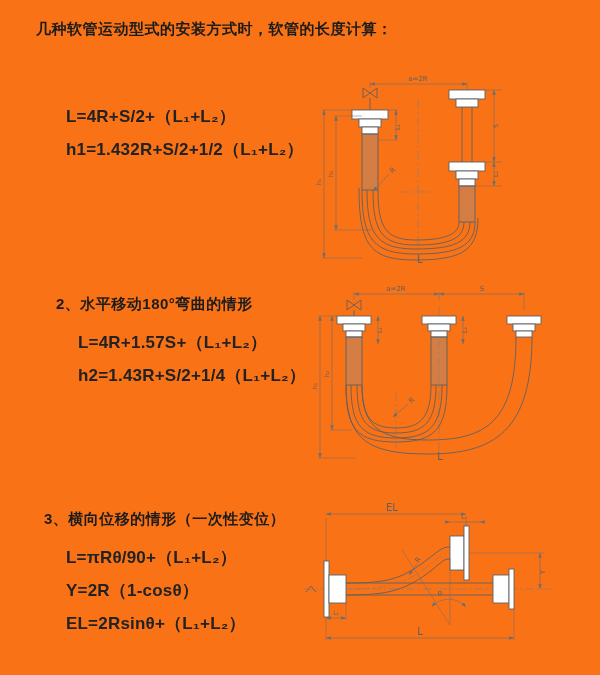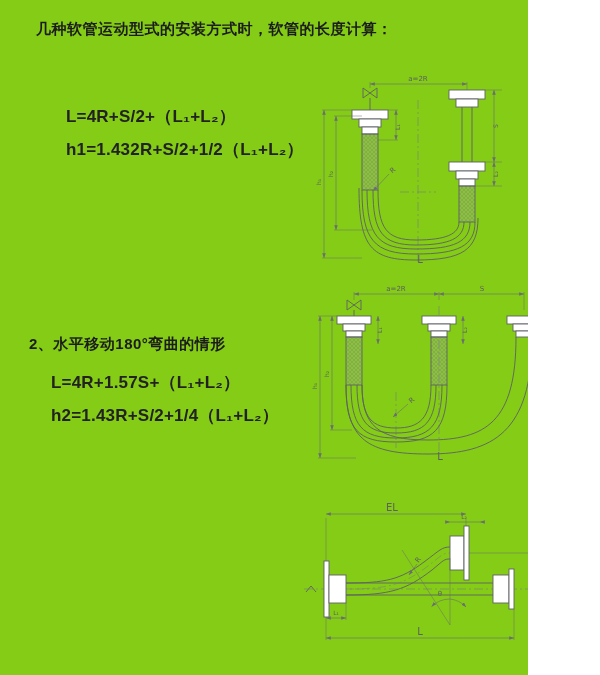--- a/index.html
+++ b/index.html
@@ -1,19 +1,19 @@
 <!DOCTYPE html>
 <html><head>
 <meta charset="utf-8">
 <style>
   html,body{margin:0;padding:0;background:#ffffff;}
   #page{
     position:relative;
-    width:528px;height:675px;
-    background:#84cc16;
+    width:600px;height:675px;
+    background:#f97316;
     overflow:hidden;
     font-family:"Liberation Sans","DejaVu Sans",sans-serif;
     color:#1c1c1c;
   }
   .doc-title{
     position:absolute;left:36px;top:20px;
     font-size:15px;font-weight:bold;letter-spacing:0.5px;
   }
   .section-text{position:absolute;width:280px;}
   .section-heading{
@@ -126,21 +126,21 @@
     <line class="ext" x1="60" y1="160" x2="22" y2="160"></line>
     <line class="ext" x1="50" y1="188" x2="10" y2="188"></line>
     <line class="dim" x1="12" y1="40" x2="12" y2="188" marker-start="url(#arr)" marker-end="url(#arr)"></line>
     <text class="lbl-sm" x="9" y="112" transform="rotate(-90 9 112)" text-anchor="middle">h₁</text>
     <line class="dim" x1="24" y1="46" x2="24" y2="160" marker-start="url(#arr)" marker-end="url(#arr)"></line>
     <text class="lbl-sm" x="21" y="104" transform="rotate(-90 21 104)" text-anchor="middle">h₂</text>
 
     <text class="lbl-lg" x="108" y="193" text-anchor="middle">L</text>
   </svg>
 
-  <div class="section-text" style="left:29px;top:295px;margin-top:40px;">
+  <div class="section-text" style="left:56px;top:295px;">
     <div class="section-heading">2、水平移动180°弯曲的情形</div>
     <div class="formula">L=4R+1.57S+（L₁+L₂）</div>
     <div class="formula">h2=1.43R+S/2+1/4（L₁+L₂）</div>
   </div>
 
   <svg class="diagram" style="left:308px;top:282px;" width="290" height="184" viewBox="0 0 290 184">
 
     <line class="cl" x1="131" y1="24" x2="131" y2="170"></line>
     <line class="cl" x1="88" y1="110" x2="88" y2="166"></line>
 
@@ -200,20 +200,26 @@
     <line class="ext" x1="44" y1="148" x2="22" y2="148"></line>
     <line class="ext" x1="48" y1="176" x2="10" y2="176"></line>
     <line class="dim" x1="12" y1="34" x2="12" y2="176" marker-start="url(#arr)" marker-end="url(#arr)"></line>
     <text class="lbl-sm" x="9" y="104" transform="rotate(-90 9 104)" text-anchor="middle">h₁</text>
     <line class="dim" x1="24" y1="34" x2="24" y2="148" marker-start="url(#arr)" marker-end="url(#arr)"></line>
     <text class="lbl-sm" x="21" y="92" transform="rotate(-90 21 92)" text-anchor="middle">h₂</text>
 
     <text class="lbl-lg" x="132" y="178" text-anchor="middle">L</text>
   </svg>
 
+  <div class="section-text" style="left:44px;top:510px;">
+    <div class="section-heading">3、横向位移的情形（一次性变位）</div>
+    <div class="formula">L=πRθ/90+（L₁+L₂）</div>
+    <div class="formula">Y=2R（1-cosθ）</div>
+    <div class="formula">EL=2Rsinθ+（L₁+L₂）</div>
+  </div>
 
   <svg class="diagram" style="left:300px;top:498px;" width="300" height="152" viewBox="0 0 300 152">
 
     <line class="cl" x1="4" y1="91" x2="252" y2="91"></line>
     <polyline class="tech" points="6,94 11,88 16,94"></polyline>
 
     <line class="ext" x1="26" y1="20" x2="26" y2="63"></line>
     <line class="ext" x1="166" y1="20" x2="166" y2="28"></line>
     <line class="dim" x1="26" y1="16" x2="166" y2="16" marker-start="url(#arr)" marker-end="url(#arr)"></line>
     <text class="lbl-lg" x="92" y="13" text-anchor="middle">EL</text>

